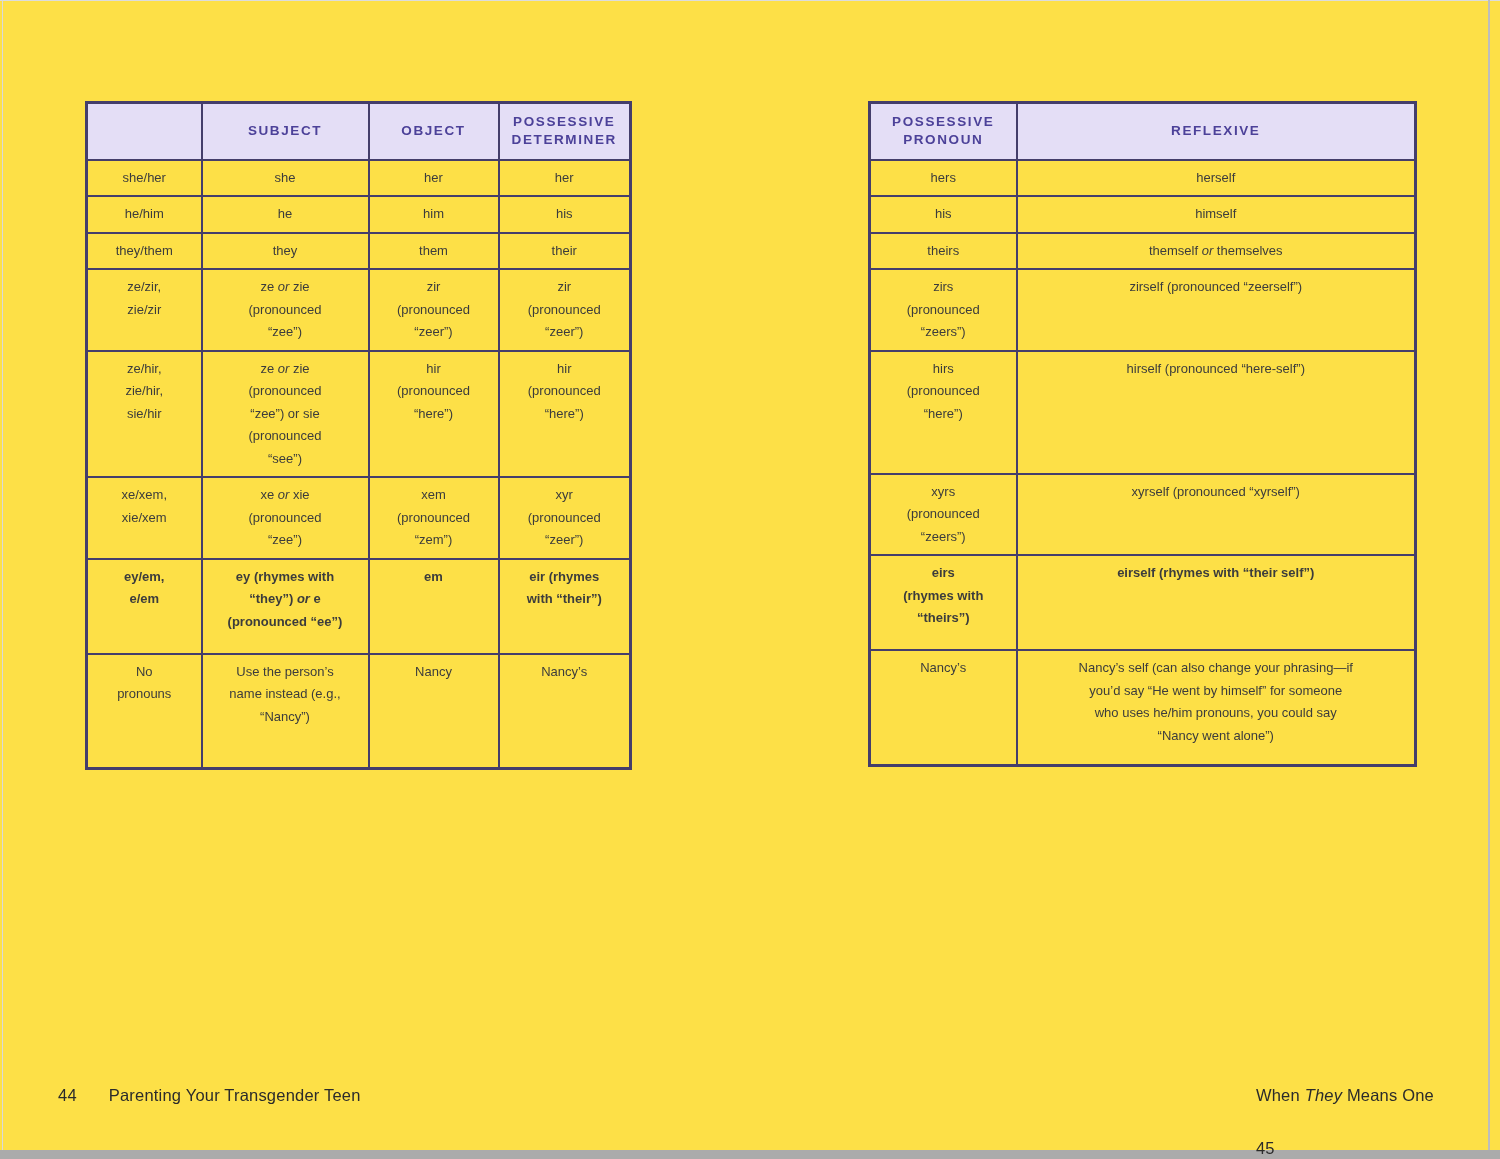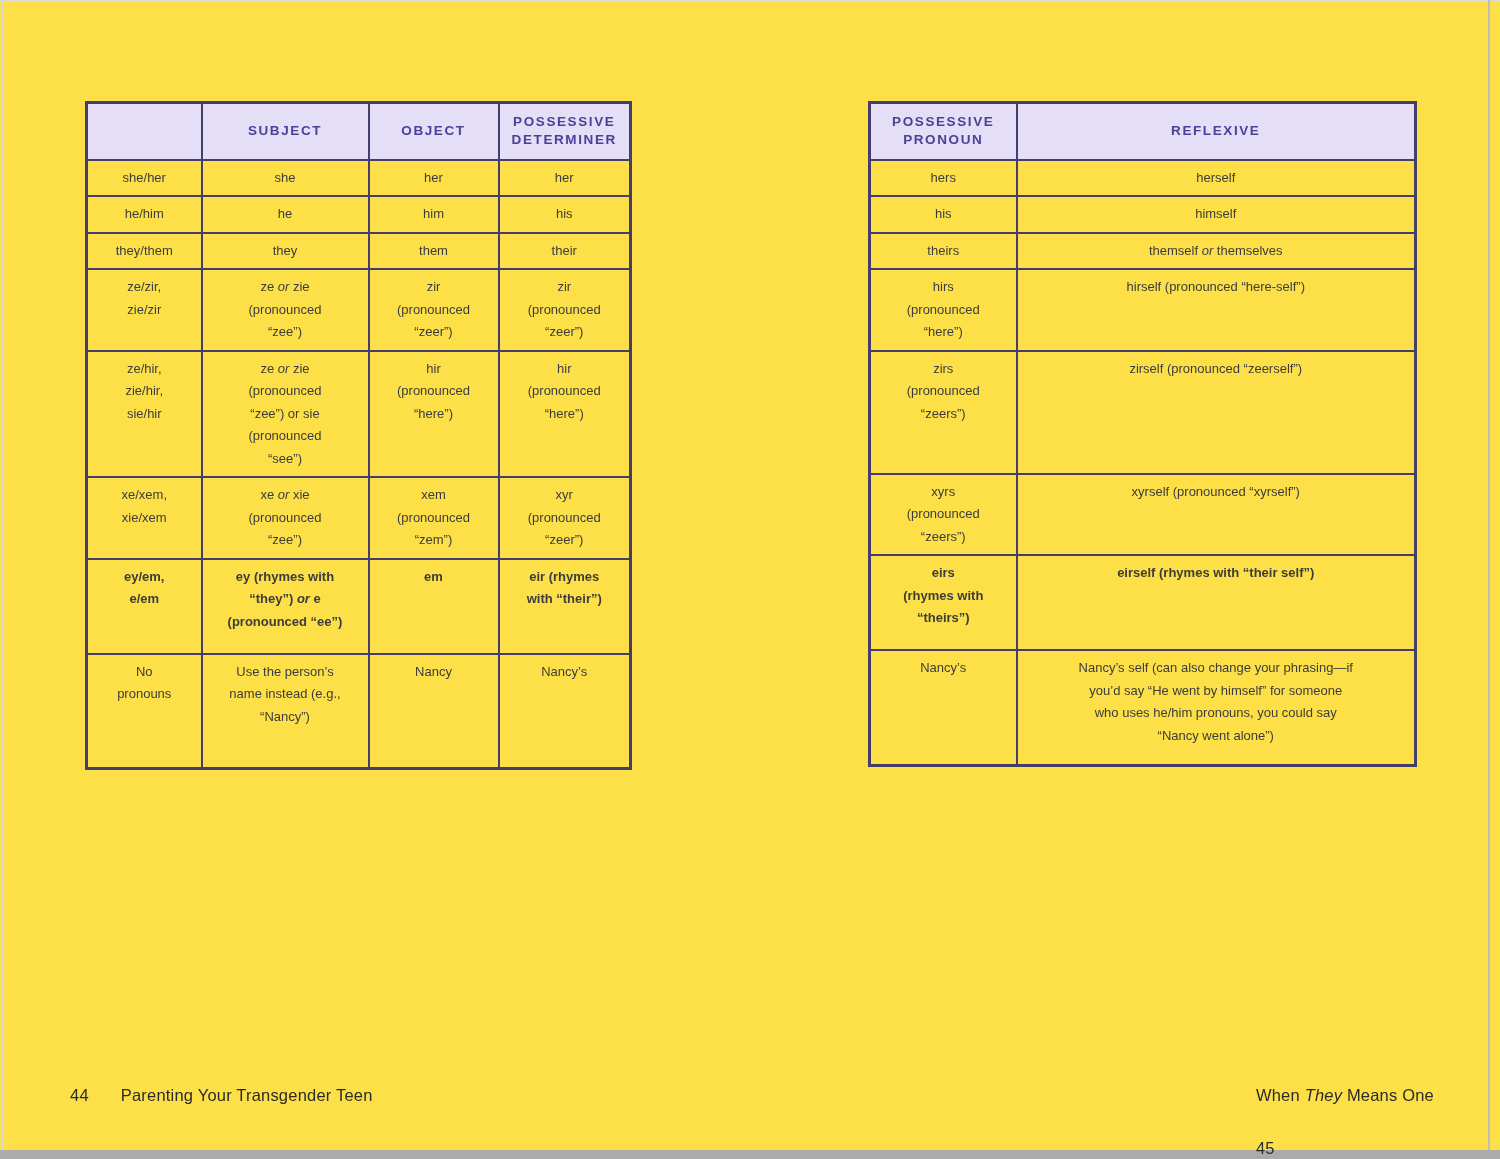--- a/index.html
+++ b/index.html
@@ -57,21 +57,21 @@
   .ptable tbody tr:nth-child(5){height:123px;margin-left:12px;}
   .ptable tbody tr:nth-child(6){height:60px;}
   .ptable tbody tr:nth-child(7){height:95px;font-weight:bold;}
   .ptable tbody tr:nth-child(8){height:115px;}
 
   .footer{
     position:absolute;top:1086px;
     font-size:16.5px;color:var(--footer_text);letter-spacing:.2px;
     display:flex;align-items:baseline;
   }
-  .footer-left{left:70px;gap:32px;}
+  .footer-left{left:58px;gap:32px;}
   .footer-right{right:66px;gap:34px;flex-direction:column;}
 </style>
 </head>
 <body>
 
 <div class="page">
   <div class="edge-top"></div>
   <div class="edge-left"></div>
   <div class="edge-right"></div>
   <div class="edge-bottom"></div>
@@ -161,26 +161,26 @@
         </tr>
         <tr>
           <td>his</td>
           <td>himself</td>
         </tr>
         <tr>
           <td>theirs</td>
           <td>themself <i>or</i> themselves</td>
         </tr>
         <tr>
+          <td>zirs<br>(pronounced<br>“zeers”)</td>
+          <td>zirself (pronounced “zeerself”)</td>
+        </tr>
+        <tr>
           <td>hirs<br>(pronounced<br>“here”)</td>
           <td>hirself (pronounced “here-self”)</td>
-        </tr>
-        <tr>
-          <td>zirs<br>(pronounced<br>“zeers”)</td>
-          <td>zirself (pronounced “zeerself”)</td>
         </tr>
         <tr>
           <td>xyrs<br>(pronounced<br>“zeers”)</td>
           <td>xyrself (pronounced “xyrself”)</td>
         </tr>
         <tr>
           <td>eirs<br>(rhymes with<br>“theirs”)</td>
           <td>eirself (rhymes with “their self”)</td>
         </tr>
         <tr>

